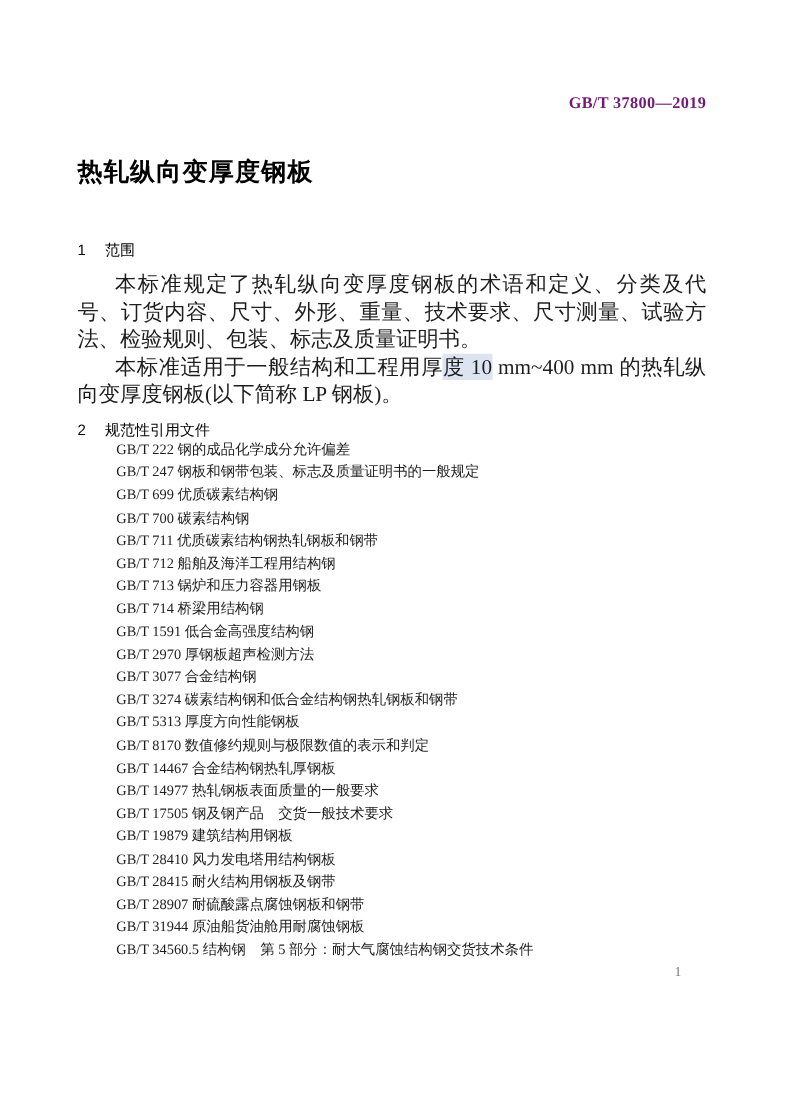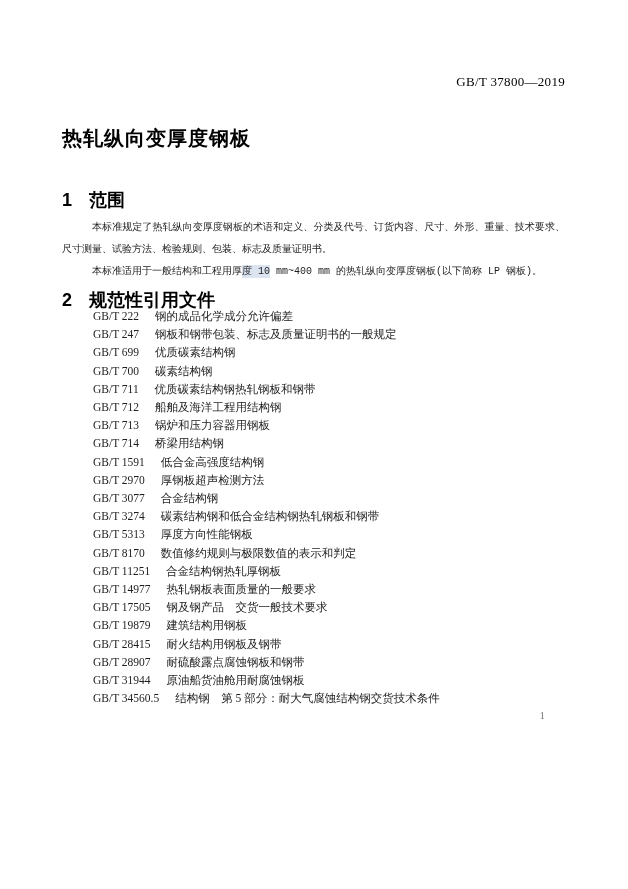--- a/index.html
+++ b/index.html
@@ -8,69 +8,68 @@
     width:628px;height:889px;
     background:#ffffff;
     color:#1d1d1d;
     box-sizing:border-box;
     padding:75px 63px 0 62px;
     overflow:hidden;
     font-family:"Liberation Serif","DejaVu Serif",serif;
   }
   .doc-header{
     text-align:right;
-    font-weight:normal;
+    font-weight:bold;
     font-size:13px;
     line-height:14px;
-    color:#000000;
+    color:#701a75;
     letter-spacing:0.3px;
   }
   .doc-title{
     margin:38px 0 0 0;
     text-align:left;
     font-family:"Liberation Sans","DejaVu Sans",sans-serif;
     font-weight:bold;
     font-size:20px;
     line-height:22px;
     color:#000;
     letter-spacing:1px;
   }
   .section-heading{
     margin-top:44px;
     font-family:"Liberation Sans","DejaVu Sans",sans-serif;
-    font-weight:bold;
-    font-size:18px;
+    font-weight:normal;
+    font-size:12px;
     line-height:14px;
     color:#000;
   }
   .section-heading.second{margin-top:10px;}
   .section-heading .sec-num{display:inline-block;margin-right:12px;}
   .para{
     margin:0;
-    font-size:10px;
+    font-size:17px;
     line-height:22px;
     text-align:justify;
     text-indent:30px;
     color:#1d1d1d;
-    font-family:Liberation Mono, monospace;
   }
   .para.first-of-section{margin-top:10px;}
   .para.refs-intro{margin-top:12px;}
   .hl{padding:1px 0;margin-top:20px;}
   .ref-list{
     list-style:none;
     margin:0;
     padding:0 0 0 31px;
     font-size:11.5px;
     line-height:18.2px;
     color:#1d1d1d;
   }
   .ref-item{white-space:nowrap;}
   .ref-item .ref-code{display:inline-block;}
-  .ref-item .ref-title{display:inline-block;margin-left:13px;}
+  .ref-item .ref-title{display:inline-block;}
   .page-footer{
     margin-top:2px;
     text-align:right;
     padding-right:20px;
     font-size:11px;
     line-height:13px;
     color:#7a7a7a;
   }
 </style>
 </head>
@@ -164,39 +163,43 @@
       <span class="ref-code">GB/T 5313</span>
       <span class="ref-title">厚度方向性能钢板</span>
     </li>
 
     <li class="ref-item">
       <span class="ref-code">GB/T 8170</span>
       <span class="ref-title">数值修约规则与极限数值的表示和判定</span>
     </li>
 
     <li class="ref-item">
-      <span class="ref-code">GB/T 11251</span>
+      <span class="ref-code">GB/T 14467</span>
       <span class="ref-title">合金结构钢热轧厚钢板</span>
     </li>
 
     <li class="ref-item">
       <span class="ref-code">GB/T 14977</span>
       <span class="ref-title">热轧钢板表面质量的一般要求</span>
     </li>
 
     <li class="ref-item">
       <span class="ref-code">GB/T 17505</span>
       <span class="ref-title">钢及钢产品　交货一般技术要求</span>
     </li>
 
     <li class="ref-item">
       <span class="ref-code">GB/T 19879</span>
       <span class="ref-title">建筑结构用钢板</span>
     </li>
 
+    <li class="ref-item">
+      <span class="ref-code">GB/T 28410</span>
+      <span class="ref-title">风力发电塔用结构钢板</span>
+    </li>
 
     <li class="ref-item">
       <span class="ref-code">GB/T 28415</span>
       <span class="ref-title">耐火结构用钢板及钢带</span>
     </li>
 
 
     <li class="ref-item">
       <span class="ref-code">GB/T 28907</span>
       <span class="ref-title">耐硫酸露点腐蚀钢板和钢带</span>

